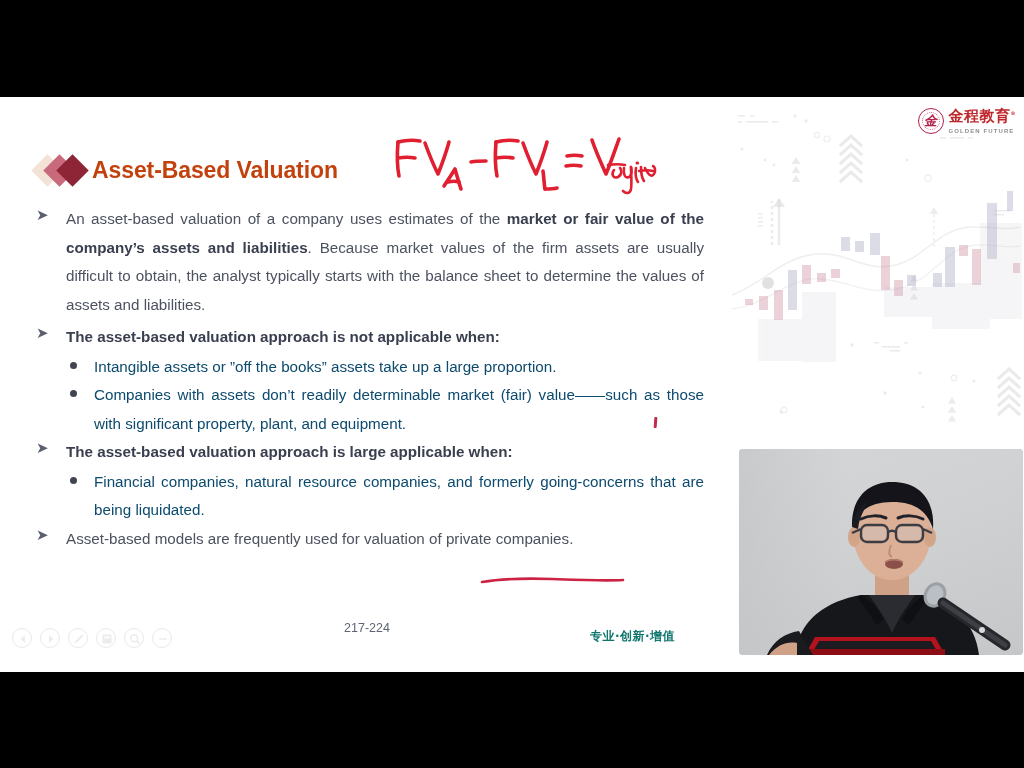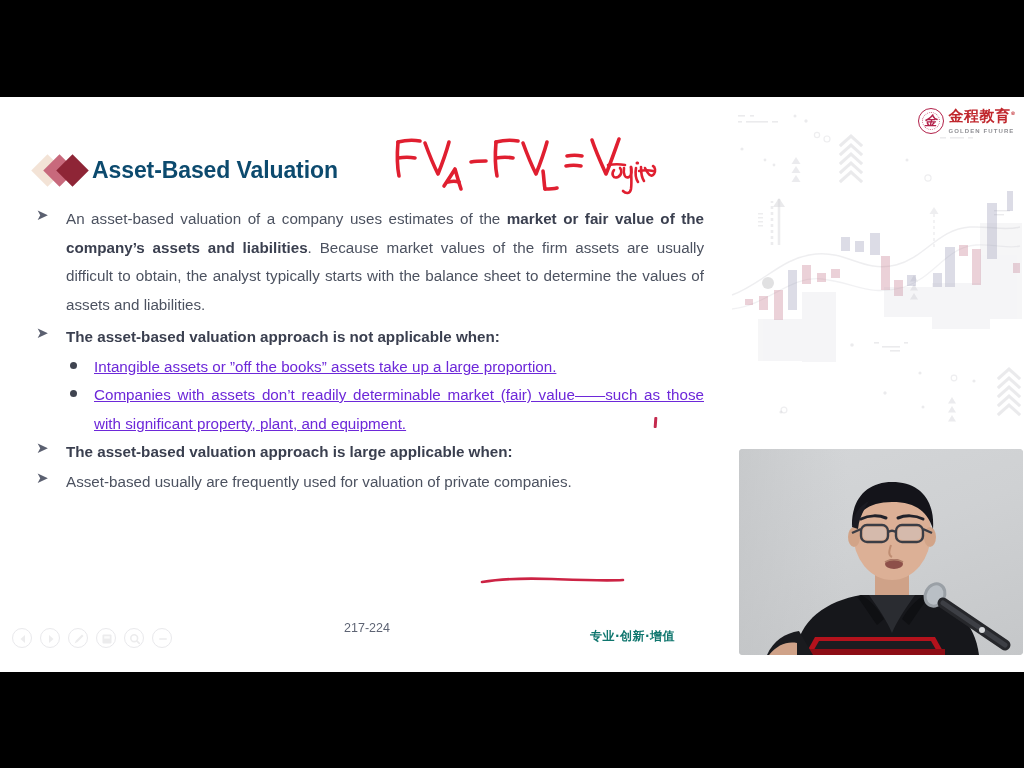--- a/index.html
+++ b/index.html
@@ -47,21 +47,21 @@
 
   
   #title-row { position:absolute; left:36px; top:56px; display:flex; align-items:center; }
   .diamonds { position:relative; width:56px; height:34px; flex:0 0 auto; }
   .diamonds i { position:absolute; width:23px; height:23px; transform:rotate(45deg); top:6px; }
   .diamonds i.d1 { left:0;  background:#f3e3d6; }
   .diamonds i.d2 { left:12px; background:#c8697c; }
   .diamonds i.d3 { left:25px; background:#8e2536; }
   #title {
     font:700 23px "Liberation Sans", sans-serif;
-    color:#0c4a6e; letter-spacing:-.1px; white-space:nowrap;
+    color:#c2410c; letter-spacing:-.1px; white-space:nowrap;
   }
 
   
   #formula {
     position:absolute; left:392px; top:37px;
     width:265px; height:62px;
     pointer-events:none;
   }
 
   
@@ -84,22 +84,21 @@
   .lvl2 { display:flex; margin-left:34px; }
   .lvl2 > .dot {
     flex:0 0 24px; padding-top:9px;
   }
   .lvl2 > .dot span {
     display:block; width:7px; height:7px; border-radius:50%; background:#3f4450;
   }
   .lvl2 > .tx {
     flex:1 1 auto;
     font:400 15.2px/28.5px "Liberation Sans", sans-serif;
-    color:#6d28d9;
-    text-decoration:underline;
+    color:#0c4a6e;
   }
   .lvl2 > .tx.just { text-align:justify; text-justify:inter-word; }
 
   
   #tick {
     position:absolute; left:654px; top:320px;
     width:3px; height:11px; background:#c42a4e; border-radius:1px;
     transform:rotate(4deg);
   }
   #underline { position:absolute; left:480px; top:478px; width:145px; height:12px; }
@@ -344,24 +343,30 @@
             <span></span>
           </div>
         <div class="tx just">Companies with assets don’t readily determinable market (fair) value——such as those with significant property, plant, and equipment.</div>
       </div>
 
       <div class="lvl1">
         <div class="arw">➤</div>
         <div class="tx nojust"><b>The asset-based valuation approach is large applicable when:</b></div>
       </div>
 
+      <div class="lvl2">
+        <div class="dot">
+            <span></span>
+          </div>
+        <div class="tx just">Financial companies, natural resource companies, and formerly going-concerns that are being liquidated.</div>
+      </div>
 
       <div class="lvl1">
         <div class="arw">➤</div>
-        <div class="tx nojust">Asset-based usually are frequently used for valuation of private companies.</div>
+        <div class="tx nojust">Asset-based models are frequently used for valuation of private companies.</div>
       </div>
     </div>
 
     <div id="tick"></div>
     <svg id="underline" viewBox="0 0 145 12" xmlns="http://www.w3.org/2000/svg">
       <path d="M2 7 C20 4 44 3 72 4 C100 5 124 6 143 5" fill="none" stroke="#cc2344" stroke-width="2.6" stroke-linecap="round"></path>
     </svg>
 
     <div id="pageno">
       <span>217-224</span>

